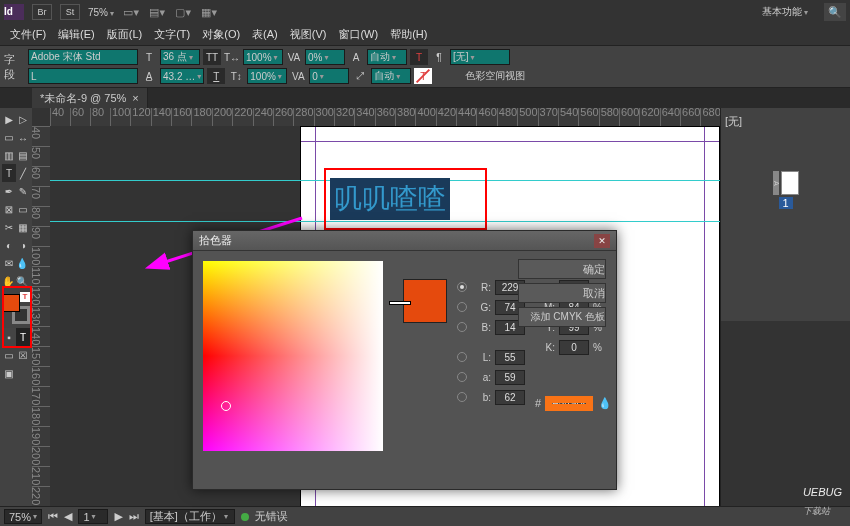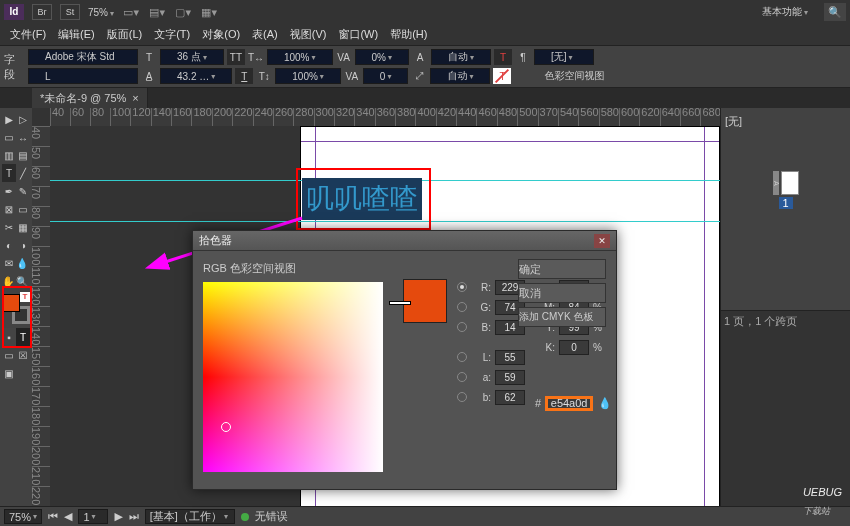--- a/index.html
+++ b/index.html
@@ -1,32 +1,32 @@
 <!DOCTYPE html>
 <html><head>
 <meta charset="utf-8">
 <style>
 *{box-sizing:border-box;margin:0;padding:0;font-family:"Microsoft YaHei",Arial,sans-serif;font-size:11px;user-select:none}
 body{width:850px;height:526px;background:#333333;color:#ccc;position:relative;overflow:hidden}
 .title-bar{height:24px;background:#333;display:flex;align-items:center;padding:0 4px;gap:8px}
-.id-logo{width:20px;height:16px;background:#4B2D5A;color:#fff;font-weight:bold;text-align:center;font-size:10px;line-height:16px}
+.id-logo{width:20px;height:16px;background:#4B2D5A;color:#fff;font-weight:bold;text-align:left;font-size:10px;line-height:16px}
 .title-btn{width:20px;height:16px;border:1px solid #555;display:flex;align-items:center;justify-content:center;font-size:9px}
 .zoom-lbl{font-size:10px}
 .dd-arrow::after{content:"▾";font-size:8px;margin-left:2px;color:#999}
 .title-icon{width:18px;height:16px;display:flex;align-items:center;justify-content:center;color:#999}
 .spacer{flex:1}
 .workspace-label{font-size:10px;padding:2px 8px}
 .search-icn{width:22px;height:18px;background:#444;display:flex;align-items:center;justify-content:center}
 .menu-bar{height:22px;background:#333;display:flex;align-items:center;padding:0 4px;gap:0;border-bottom:1px solid #222}
 .menu-item{padding:3px 6px;font-size:11px;color:#ddd}
 .control-panel{background:#424242;border-bottom:1px solid #222;padding:2px 4px;display:flex;gap:2px}
 .cp-left{width:22px;display:flex;flex-direction:column;justify-content:center;font-size:10px}
 .cp-body{flex:1;display:flex;flex-direction:column;gap:1px}
 .cp-row{display:flex;align-items:center;gap:3px;height:18px}
-.cp-field{background:#0f172a;border:1px solid #1a1a1a;height:16px;padding:0 16px;font-size:10px;display:flex;align-items:center;min-width:40px}
+.cp-field{background:#0f766e;border:1px solid #1a1a1a;height:16px;padding:0 2px;font-size:10px;display:flex;align-items:center;min-width:40px}
 .cp-icn{width:16px;height:16px;display:flex;align-items:center;justify-content:center;color:#ccc;font-size:10px}
 .cp-tt{width:18px;height:16px;background:#2a2a2a;display:flex;align-items:center;justify-content:center;font-size:10px}
 .red-t{color:#e04040}
 .doc-tab-bar{height:20px;background:#2a2a2a;display:flex;align-items:center}
 .doc-tab{background:#3a3a3a;padding:3px 8px;font-size:10px;border-right:1px solid #222;display:flex;align-items:center;gap:6px}
 .main-area{display:flex;height:418px;position:relative}
 .left-tools{width:32px;background:#424242;display:flex;flex-direction:column;padding:2px;gap:0}
 .tool-row{display:flex;height:18px}
 .tool{width:14px;height:18px;display:flex;align-items:center;justify-content:center;font-size:10px;color:#ccc}
 .tool.active{background:#2a2a2a}
@@ -74,23 +74,23 @@
 .swatch-col{display:flex;flex-direction:column;gap:2px;margin-top:18px}
 .swatch-big{width:44px;height:44px;background:#e54a0d;border:1px solid #222}
 .values-col{display:flex;flex-direction:column;gap:4px;margin-top:18px}
 .val-row{display:flex;align-items:center;gap:4px;height:16px}
 .val-lbl{width:20px;text-align:right;font-size:10px}
 .val-input{width:30px;height:15px;background:#3a3a3a;border:1px solid #222;text-align:center;font-size:10px;color:#ddd}
 .val-unit{width:10px;font-size:10px}
 .radio{width:10px;height:10px;border:1px solid #888;border-radius:50%;display:inline-block}
 .radio.on::after{content:"";display:block;width:4px;height:4px;background:#ddd;border-radius:50%;margin:2px}
 .btn-col{display:flex;flex-direction:column;gap:4px;margin-top:0;width:88px}
-.dlg-btn{height:20px;background:#5a5a5a;border:1px solid #333;text-align:left;line-height:18px;font-size:11px}
+.dlg-btn{height:20px;background:#5a5a5a;border:1px solid #333;text-align:right;line-height:18px;font-size:11px}
 .hex-row{display:flex;align-items:center;gap:4px;margin-top:6px}
-.hex-input{width:48px;height:15px;background:#3a3a3a;border:3px solid #f97316;text-align:center;font-size:11px;color:#ddd}
+.hex-input{width:48px;height:15px;background:#3a3a3a;border:7px solid #f97316;text-align:center;font-size:11px;color:#ddd}
 .eyedrop{width:16px;height:16px;display:flex;align-items:center;justify-content:center}
 .watermark{position:absolute;bottom:8px;right:8px;font-size:16px;color:#fff;font-style:italic;opacity:.9;pointer-events:none}
 .watermark small{font-size:9px;opacity:.7}
 </style>
 </head>
 <body>
 
 <div class="title-bar">
   <div class="id-logo">Id</div>
   <div class="title-btn">Br</div>
@@ -285,21 +285,21 @@
         <div class="ruler-tick-v">230</div>
       </div>
     <div class="canvas">
       <div class="page">
         <div class="guide guide-v" style="left:14px"></div>
         <div class="guide guide-v" style="right:14px"></div>
         <div class="guide guide-h" style="top:14px"></div>
       </div>
       <div class="guide-cyan-h" style="position:absolute;top:54px"></div>
       <div class="guide-cyan-h" style="position:absolute;top:95px"></div>
-      <div class="text-frame" style="top:42px;left:246px;width:135px;height:62px">
+      <div class="text-frame" style="top:42px;left:274px;width:163px;height:62px">
         <span class="cjk-text" style="margin:8px 4px">叽叽喳喳</span>
       </div>
     </div>
 
     <svg class="arrow-svg" style="top:0;left:0;width:100%;height:100%">
       <defs>
           <marker id="ah" markerWidth="10" markerHeight="10" refX="2" refY="3" orient="auto">
             <path d="M0,0 L0,6 L8,3 z" fill="#ff00ff"></path>
           </marker>
         </defs>
@@ -312,23 +312,20 @@
     <div class="panel-body">
       <div class="mp-row">
           <span>[无]</span>
         </div>
       <div style="height:40px"></div>
       <div style="display:flex;justify-content:center;gap:2px">
         <div style="width:6px;height:24px;background:#888;writing-mode:vertical-lr;font-size:7px;text-align:center">A</div>
         <div class="mp-thumb"></div>
       </div>
       <div style="text-align:center;margin-top:2px;background:#2a5a9a;color:#fff;width:14px;margin-left:auto;margin-right:auto">1</div>
-    </div>
-    <div class="panel-footer">
-      <span>1 页，1 个跨页</span>
     </div>
     <div style="flex:1;background:#333"></div>
   </div>
 </div>
 
 <div class="status-bar">
   <div class="sb-field dd-arrow">75%</div>
   <span>⏮</span>
   <span>◀</span>
   <div class="sb-field dd-arrow" style="min-width:30px">1</div>
@@ -339,21 +336,20 @@
   <span>无错误</span>
 </div>
 
 <div class="dialog">
   <div class="dlg-title">
     <span>拾色器</span>
     <div class="dlg-close">✕</div>
   </div>
   <div class="dlg-body">
     <div>
-      <div class="picker-label">RGB 色彩空间视图</div>
       <div class="sv-box">
         <div class="sv-cursor"></div>
       </div>
     </div>
     <div class="hue-strip">
       <div class="hue-cursor"></div>
     </div>
     <div class="swatch-col">
       <div class="swatch-big"></div>
     </div>

